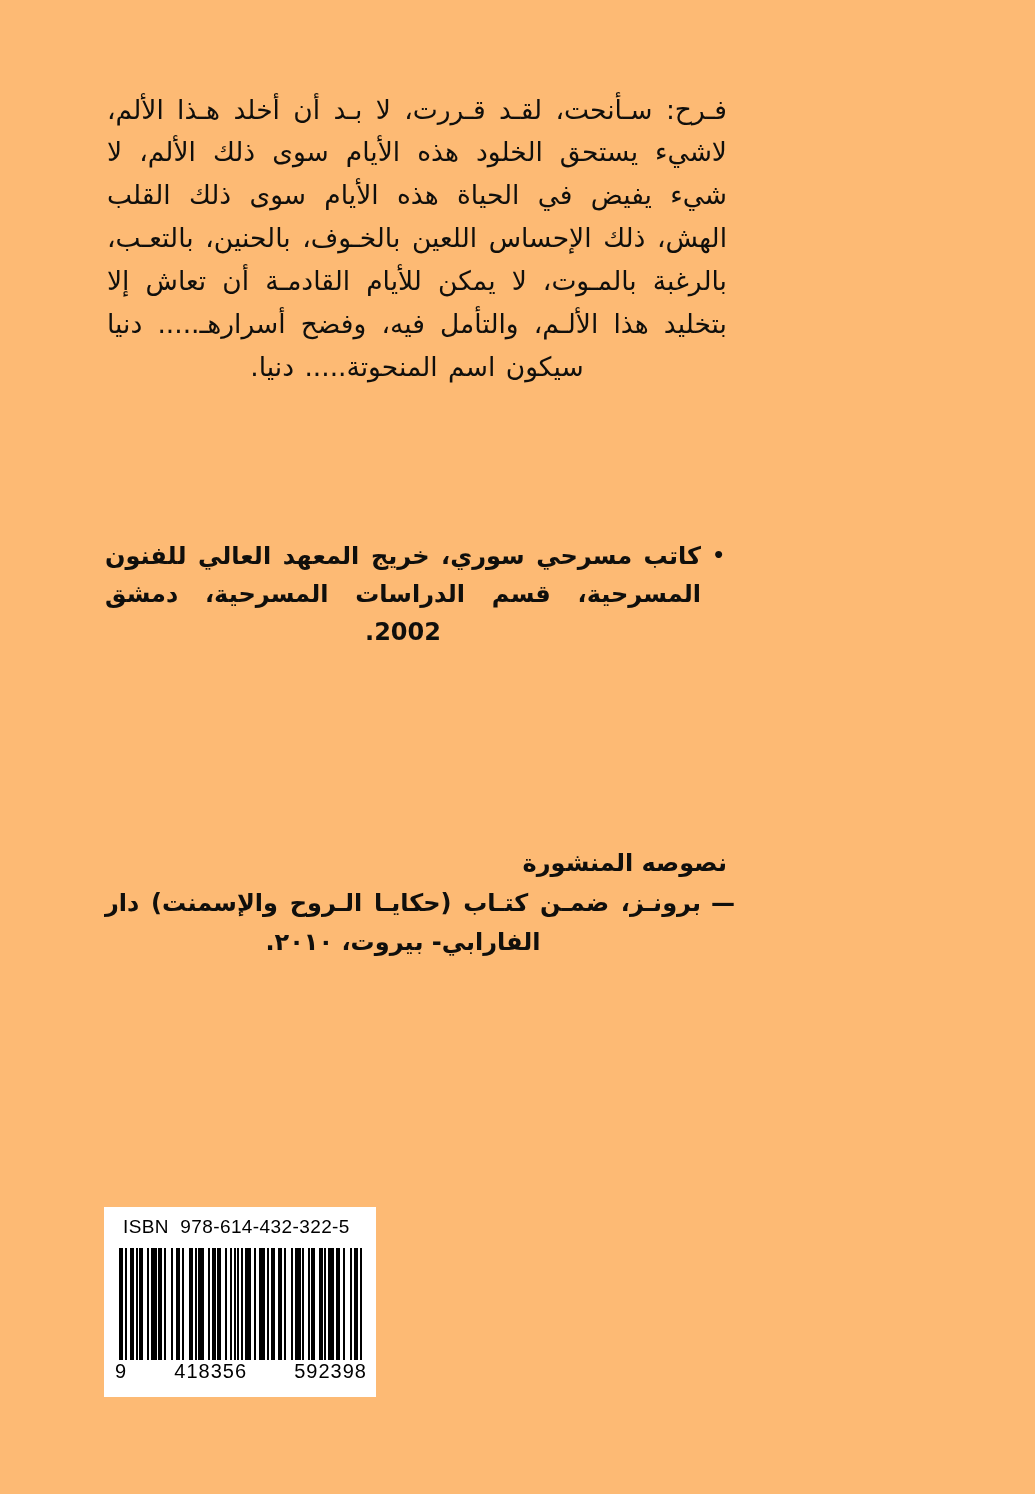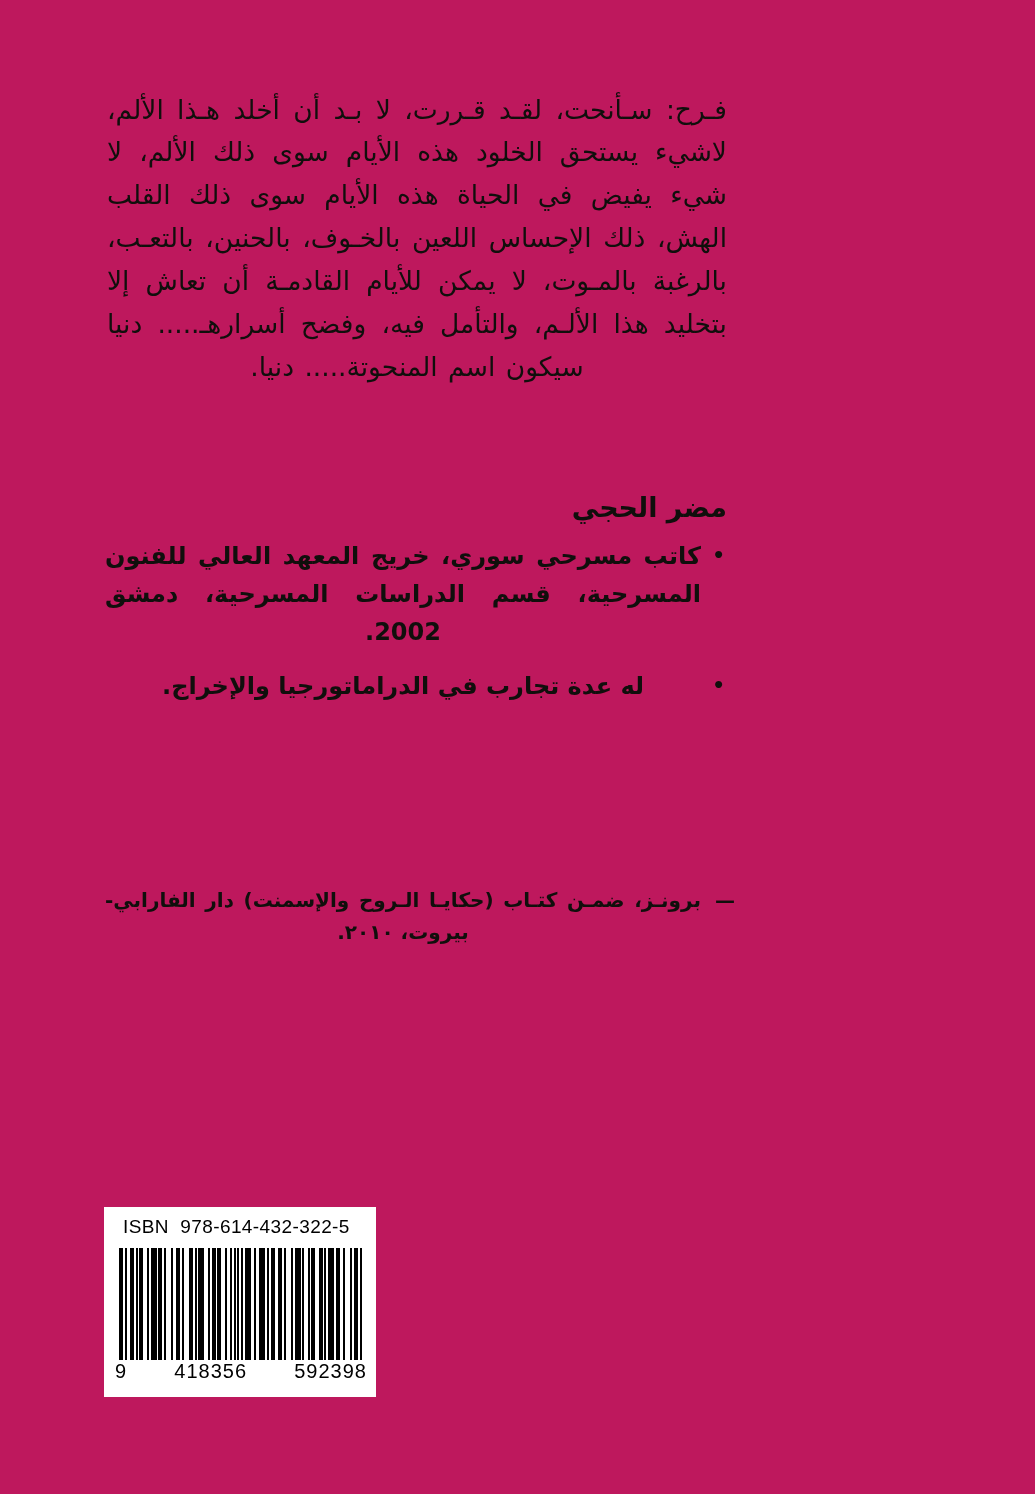--- a/index.html
+++ b/index.html
@@ -11,21 +11,21 @@
     height: 1494px;
     background: #fbf6d8;
     font-family: "DejaVu Sans", "Liberation Sans", sans-serif;
     color: #100f0c;
     overflow: hidden;
     position: relative;
   }
   .page {
     position: absolute;
     inset: 0;
-    background: #be185d;
+    background: #fdba74;
   }
   
   .excerpt {
     position: absolute;
     top: 62px;
     right: 308px;
     width: 620px;
     text-align: justify;
     text-align-last: center;
     font-size: 26.5px;
@@ -90,21 +90,21 @@
     top: 884px;
     right: 300px;
     width: 630px;
     direction: rtl;
     list-style: none;
     margin: 0;
     padding: 0;
   }
   .work-item {
     position: relative;
-    font-size: 20px;
+    font-size: 24px;
     font-weight: bold;
     line-height: 1.62;
     margin-bottom: 20px;
     padding-right: 34px;
     text-align: justify;
     text-align-last: center;
   }
   .work-item::before {
     content: "\2014";
     position: absolute;
@@ -161,27 +161,26 @@
   }
   .digits .grp { white-space: nowrap; }
 </style>
 </head>
 <body>
 
 <div class="page">
 
   <p class="excerpt">فـرح: سـأنحت، لقـد قـررت، لا بـد أن أخلد هـذا الألم، لاشيء يستحق الخلود هذه الأيام سوى ذلك الألم، لا شيء يفيض في الحياة هذه الأيام سوى ذلك القلب الهش، ذلك الإحساس اللعين بالخـوف، بالحنين، بالتعـب، بالرغبة بالمـوت، لا يمكن للأيام القادمـة أن تعاش إلا بتخليد هذا الألـم، والتأمل فيه، وفضح أسرارهـ..... دنيا سيكون اسم المنحوتة..... دنيا.</p>
 
-  <h2 class="author-name">مضر الحجي</h2>
 
   <ul class="bio-list">
     <li class="bio-item">كاتب مسرحي سوري، خريج المعهد العالي للفنون المسرحية، قسم الدراسات المسرحية، دمشق 2002.</li>
-    <li class="bio-item">له عدة  تجارب في الدراماتورجيا والإخراج.</li>
   </ul>
 
+  <h3 class="works-heading">نصوصه المنشورة</h3>
 
   <ul class="works-list">
     <li class="work-item">برونـز، ضمـن كتـاب (حكايـا الـروح والإسمنت) دار الفارابي- بيروت، ٢٠١٠.</li>
   </ul>
 
   <div class="barcode-box">
     <div class="isbn-text">
       <span>ISBN</span>&nbsp;&nbsp;<span>978-614-432-322-5</span>
     </div>
     <div class="bars" id="bars">

